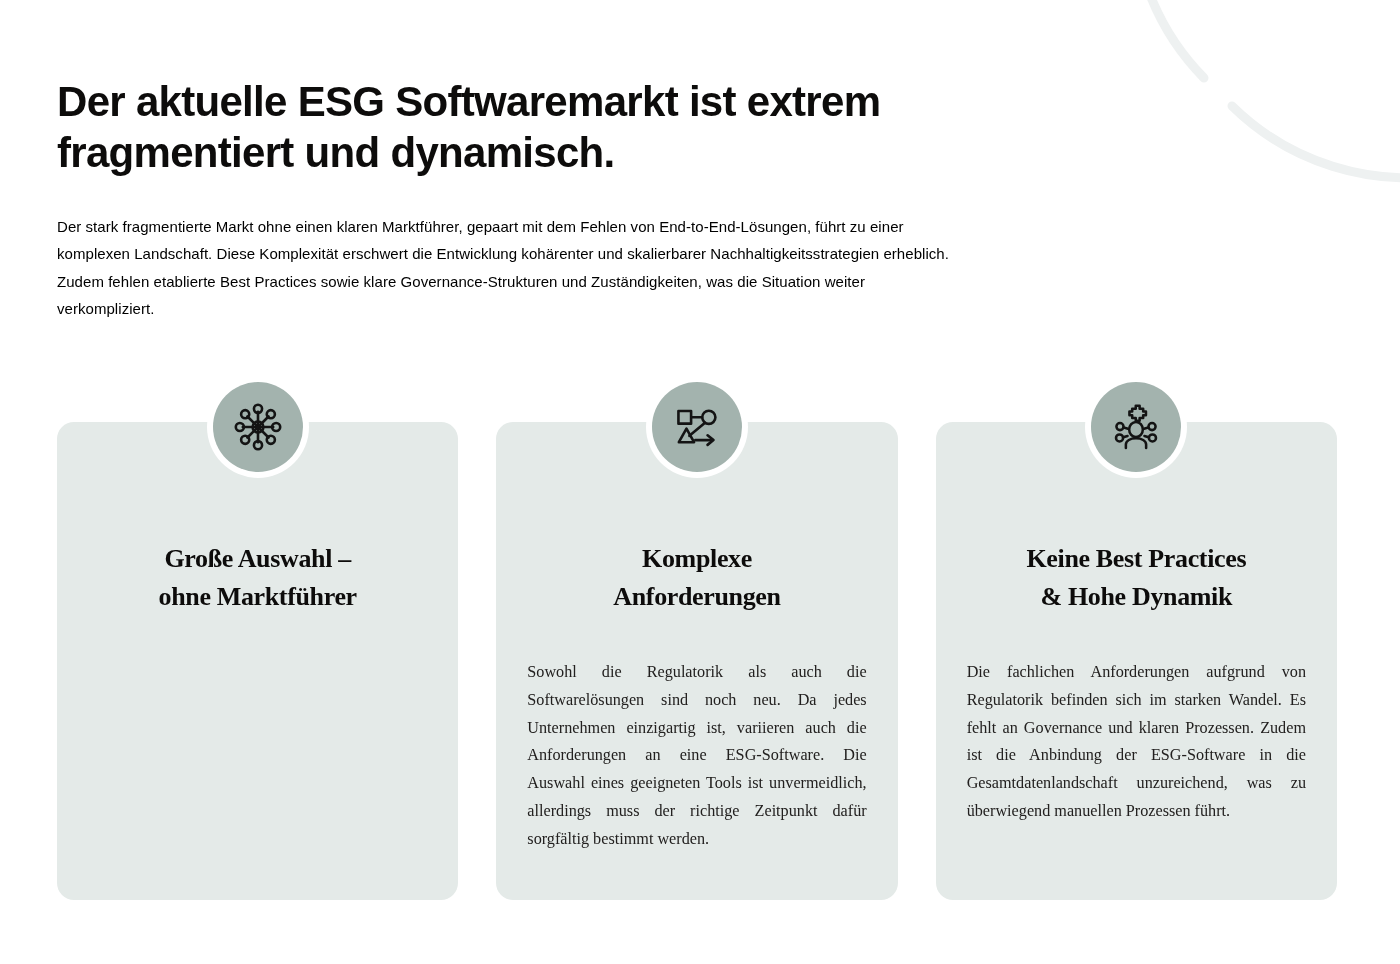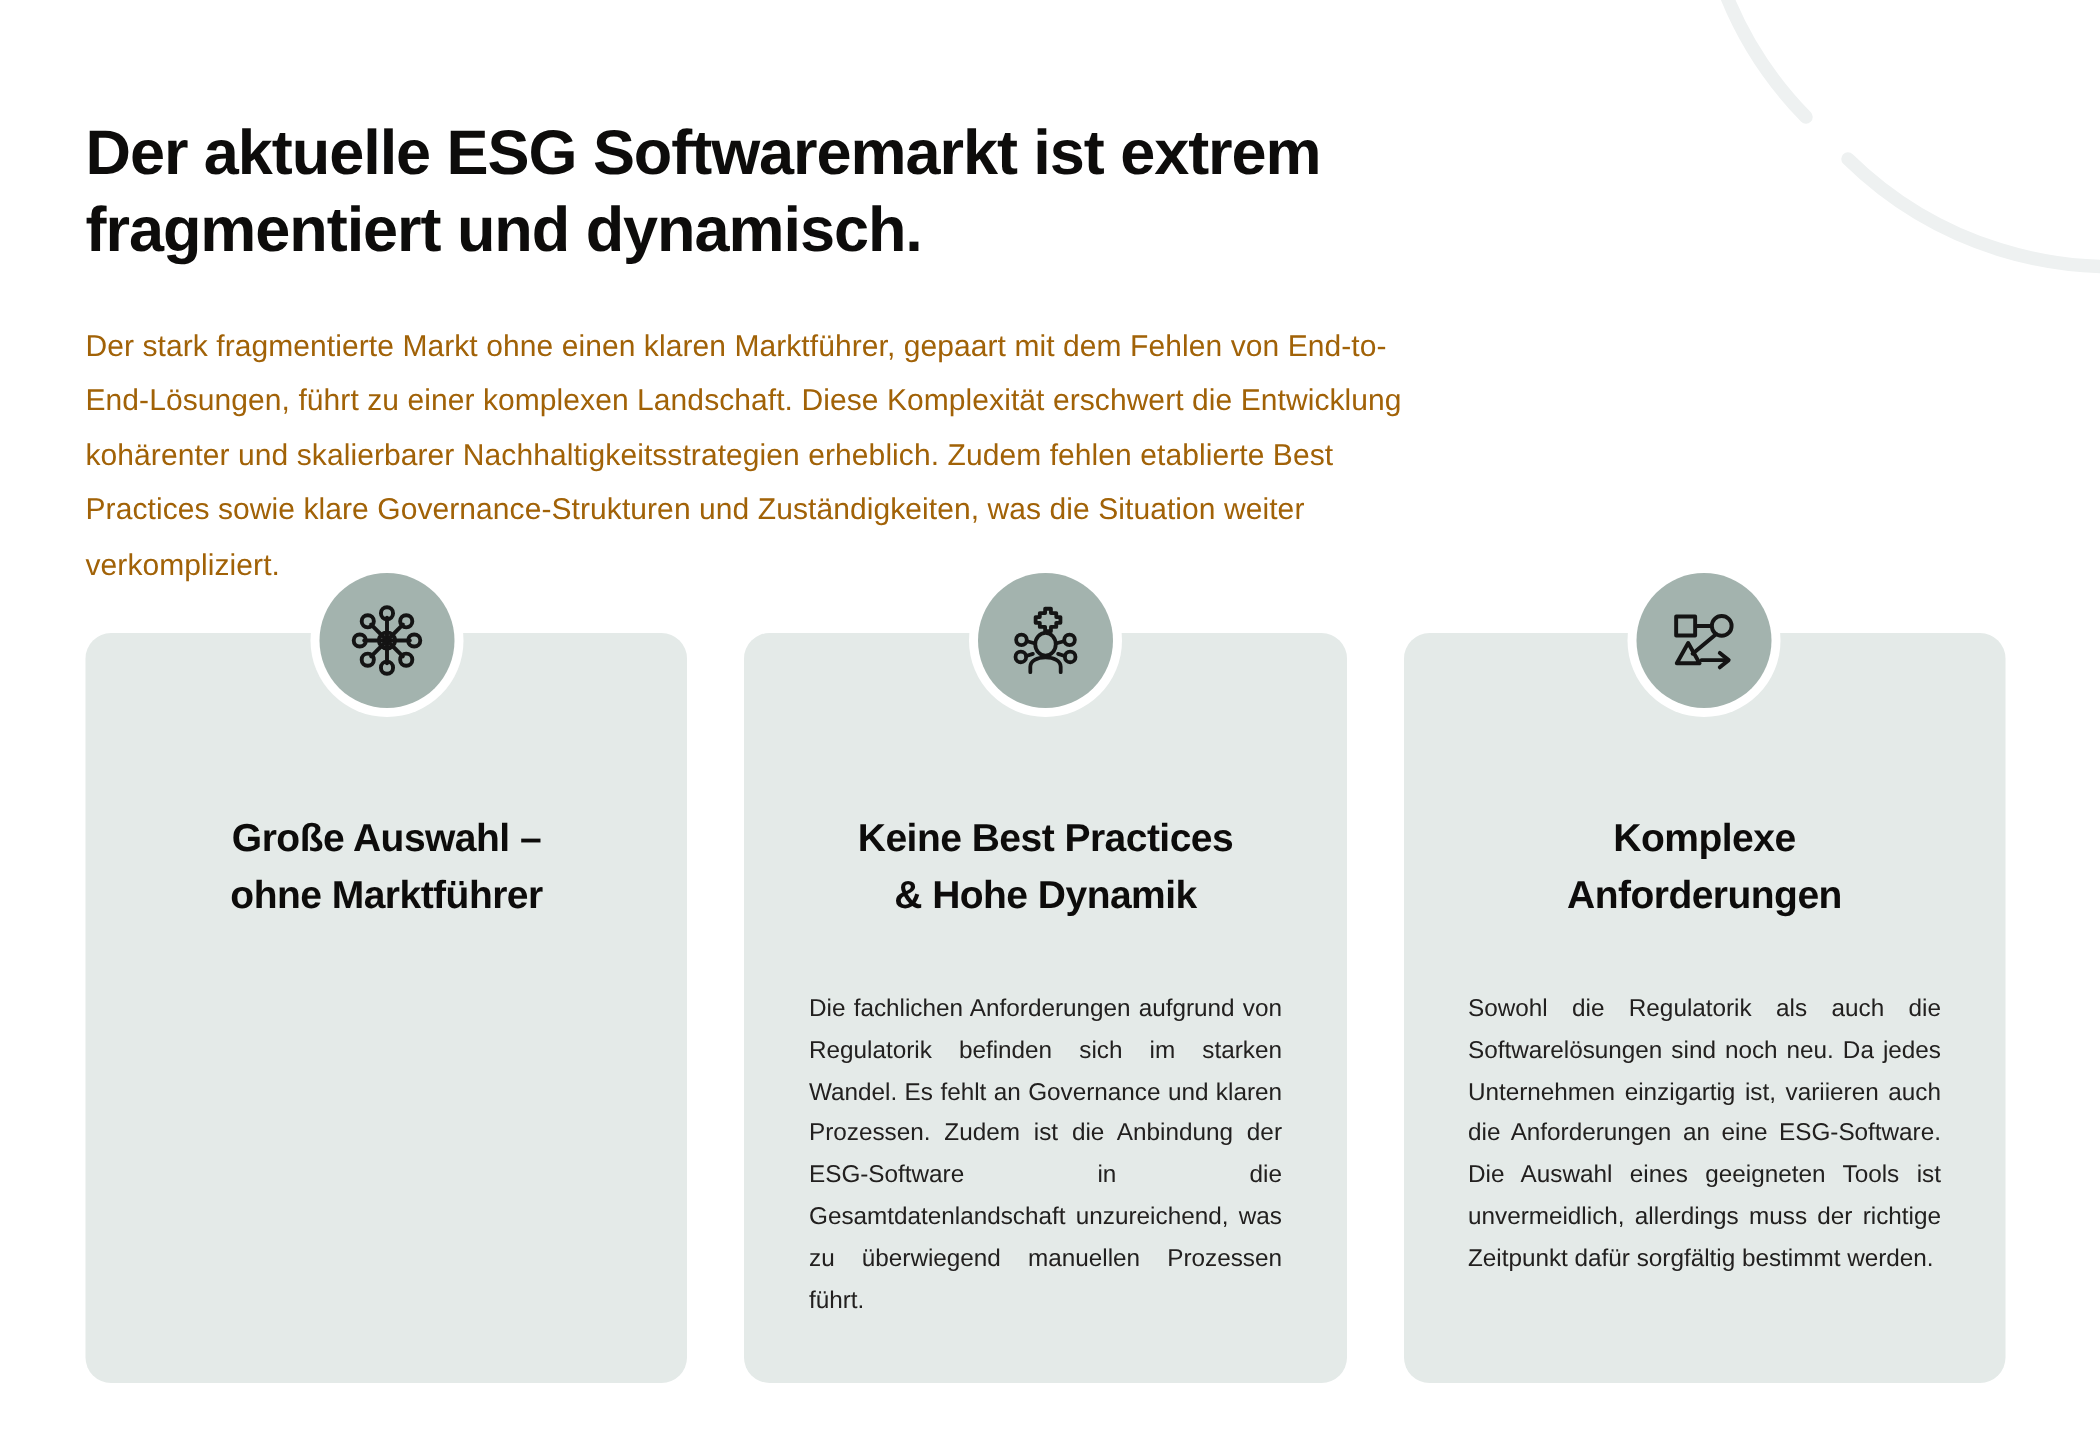--- a/index.html
+++ b/index.html
@@ -50,43 +50,44 @@
     letter-spacing:-0.7px;
     color:#0d0c0b;
   }
 
   
   .intro {
     position:absolute;
     left:57px;
     top:213px;
     width:900px;
-    font-size:20px;
+    font-size:15px;
     line-height:1.82;
-    color:#a16207;
+    color:#000000;
     letter-spacing:0.05px;
   }
 
   
   .cards {
     position:absolute;
     left:57px;
     top:422px;
     width:1280px;
     display:flex;
     gap:38px;
   }
 
   .card {
     position:relative;
     flex:1 1 0;
     background:#e4eae8;
     border-radius:17px;
-    padding:118px 38px 40px;
+    padding:118px 26px 40px;
     min-height:478px;
+    font-family:Liberation Serif, serif;
   }
 
   
   .card-icon-wrap {
     position:absolute;
     top:-46px;
     left:50%;
     transform:translateX(-50%);
     width:102px;
     height:102px;
@@ -173,61 +174,61 @@
         </div>
       </div>
       <div class="card-title">Große Auswahl –
 ohne Marktführer</div>
     </div>
 
     <div class="card">
       <div class="card-icon-wrap">
         <div class="card-icon">
           <svg width="54" height="54" viewBox="0 0 64 64" fill="none" xmlns="http://www.w3.org/2000/svg" aria-hidden="true">
-            <g stroke="#141414" stroke-width="3" fill="none" stroke-linecap="round" stroke-linejoin="round">
-
-              <path d="M27.5 13.5 v-3.2 h4.2 v-3.4 h4.6 v3.4 h4.2 v3.2 h3.3 v4.5 h-3.3 v3.3 h-4.2 v3.3 h-4.6 v-3.3 h-4.2 v-3.3 h-3.3 v-4.5 z"></path>
-
-              <ellipse cx="32" cy="35" rx="8.1" ry="9"></ellipse>
-
-              <path d="M20 57 v-4.2 c0-4.6 5.3-7.4 12-7.4 s12 2.8 12 7.4 V57"></path>
-
-              <circle cx="13" cy="31.5" r="4.2"></circle>
-              <line x1="17.4" y1="32.6" x2="22.5" y2="34"></line>
-              <circle cx="12.5" cy="45" r="4.2"></circle>
-              <line x1="16.8" y1="44.2" x2="22" y2="42.6"></line>
-
-              <circle cx="51" cy="31.5" r="4.2"></circle>
-              <line x1="46.6" y1="32.6" x2="41.5" y2="34"></line>
-              <circle cx="51.5" cy="45" r="4.2"></circle>
-              <line x1="47.2" y1="44.2" x2="42" y2="42.6"></line>
-            </g>
-          </svg>
-        </div>
-      </div>
-      <div class="card-title">Keine Best Practices
-&amp; Hohe Dynamik</div>
-      <div class="card-body">Die fachlichen Anforderungen aufgrund von Regulatorik befinden sich im starken Wandel. Es fehlt an Governance und klaren Prozessen. Zudem ist die Anbindung der ESG-Software in die Gesamtdatenlandschaft unzureichend, was zu überwiegend manuellen Prozessen führt.</div>
-    </div>
-
-    <div class="card">
-      <div class="card-icon-wrap">
-        <div class="card-icon">
-          <svg width="54" height="54" viewBox="0 0 64 64" fill="none" xmlns="http://www.w3.org/2000/svg" aria-hidden="true">
             <g stroke="#141414" stroke-width="3.1" fill="none" stroke-linecap="round" stroke-linejoin="round">
               <rect x="10" y="13" width="15" height="15"></rect>
               <circle cx="46" cy="20.5" r="7.8"></circle>
               <line x1="25.5" y1="20.5" x2="37.8" y2="20.5"></line>
               <path d="M10.5 50 L19.5 34 L28.5 50 Z"></path>
               <line x1="41.5" y1="27" x2="23" y2="42.5"></line>
               <line x1="30" y1="47.5" x2="50" y2="47.5"></line>
               <polyline points="44.5,41.8 51.5,47.5 44.5,53.2"></polyline>
             </g>
           </svg>
         </div>
       </div>
       <div class="card-title">Komplexe
 Anforderungen</div>
       <div class="card-body">Sowohl die Regulatorik als auch die Softwarelösungen sind noch neu. Da jedes Unternehmen einzigartig ist, variieren auch die Anforderungen an eine ESG-Software. Die Auswahl eines geeigneten Tools ist unvermeidlich, allerdings muss der richtige Zeitpunkt dafür sorgfältig bestimmt werden.</div>
     </div>
 
+    <div class="card">
+      <div class="card-icon-wrap">
+        <div class="card-icon">
+          <svg width="54" height="54" viewBox="0 0 64 64" fill="none" xmlns="http://www.w3.org/2000/svg" aria-hidden="true">
+            <g stroke="#141414" stroke-width="3" fill="none" stroke-linecap="round" stroke-linejoin="round">
+
+              <path d="M27.5 13.5 v-3.2 h4.2 v-3.4 h4.6 v3.4 h4.2 v3.2 h3.3 v4.5 h-3.3 v3.3 h-4.2 v3.3 h-4.6 v-3.3 h-4.2 v-3.3 h-3.3 v-4.5 z"></path>
+
+              <ellipse cx="32" cy="35" rx="8.1" ry="9"></ellipse>
+
+              <path d="M20 57 v-4.2 c0-4.6 5.3-7.4 12-7.4 s12 2.8 12 7.4 V57"></path>
+
+              <circle cx="13" cy="31.5" r="4.2"></circle>
+              <line x1="17.4" y1="32.6" x2="22.5" y2="34"></line>
+              <circle cx="12.5" cy="45" r="4.2"></circle>
+              <line x1="16.8" y1="44.2" x2="22" y2="42.6"></line>
+
+              <circle cx="51" cy="31.5" r="4.2"></circle>
+              <line x1="46.6" y1="32.6" x2="41.5" y2="34"></line>
+              <circle cx="51.5" cy="45" r="4.2"></circle>
+              <line x1="47.2" y1="44.2" x2="42" y2="42.6"></line>
+            </g>
+          </svg>
+        </div>
+      </div>
+      <div class="card-title">Keine Best Practices
+&amp; Hohe Dynamik</div>
+      <div class="card-body">Die fachlichen Anforderungen aufgrund von Regulatorik befinden sich im starken Wandel. Es fehlt an Governance und klaren Prozessen. Zudem ist die Anbindung der ESG-Software in die Gesamtdatenlandschaft unzureichend, was zu überwiegend manuellen Prozessen führt.</div>
+    </div>
+
   </div>
 </div>
 
 </body></html>

